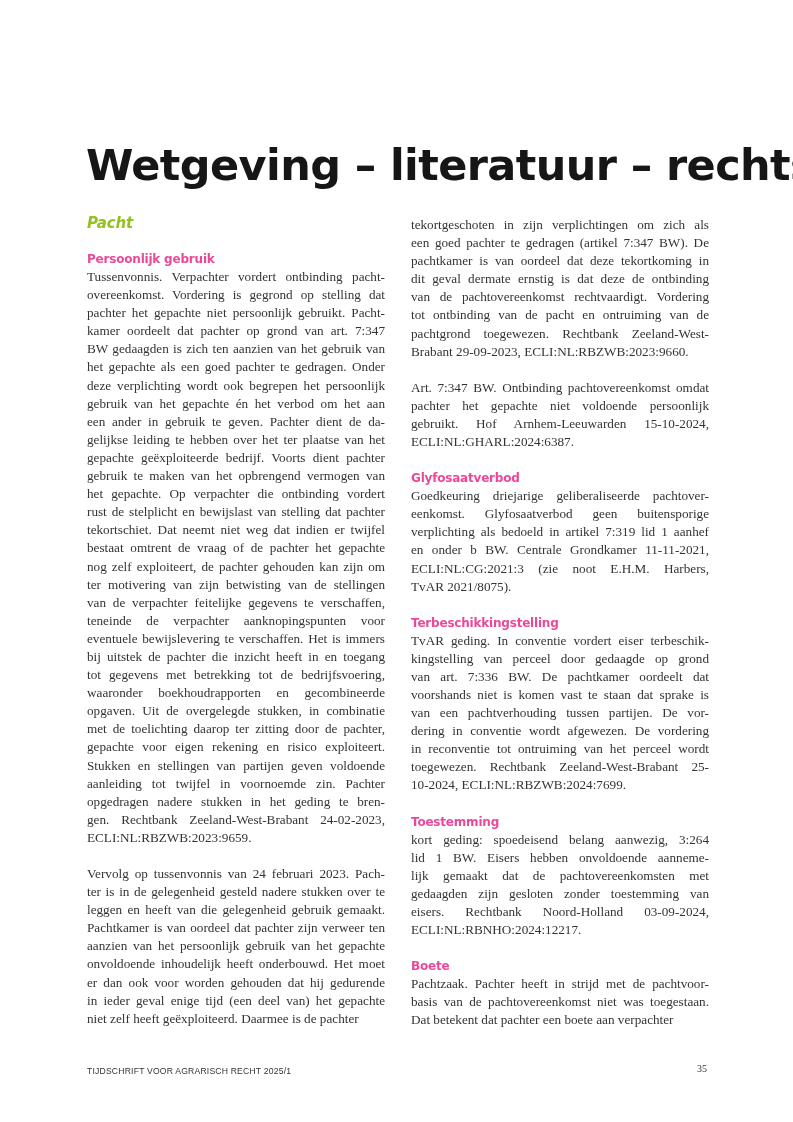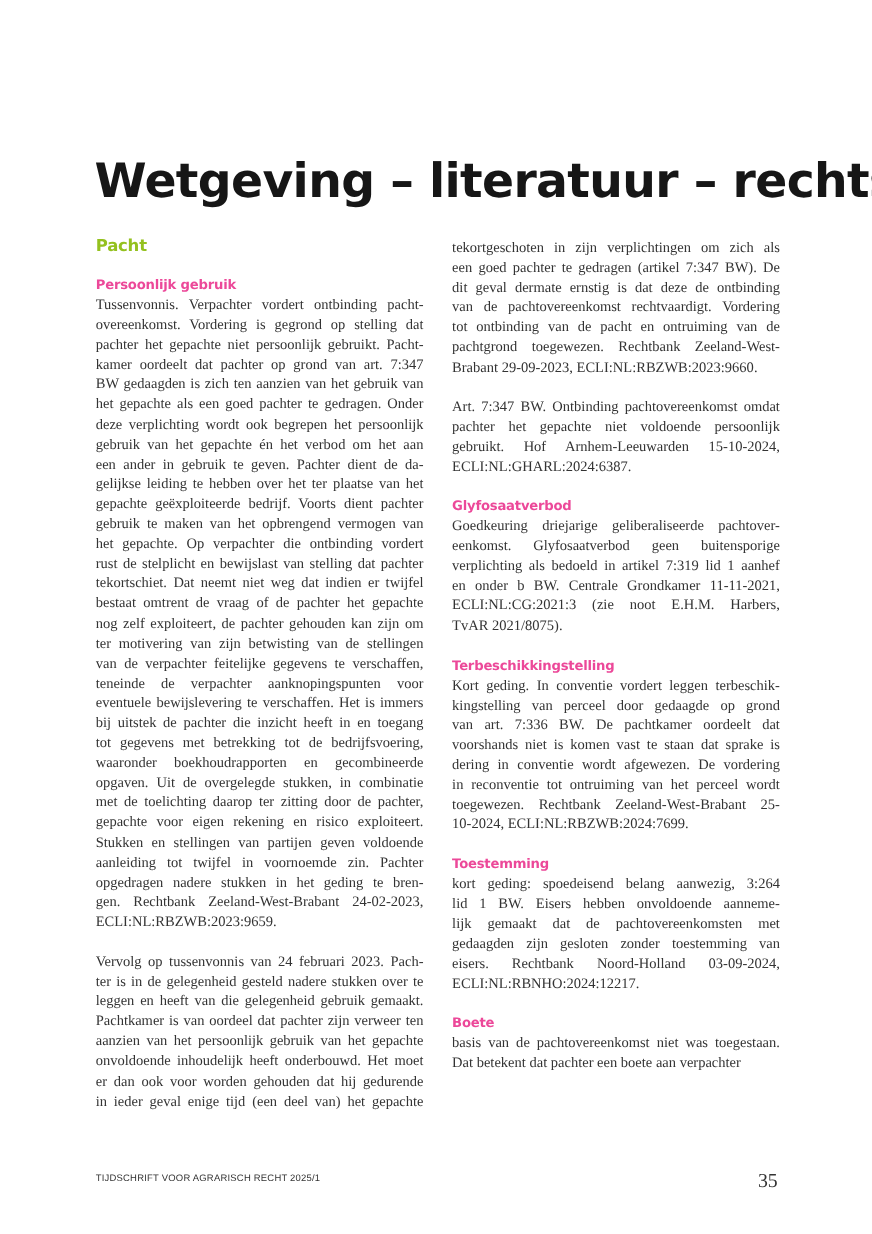--- a/index.html
+++ b/index.html
@@ -7,40 +7,40 @@
   .page-title {
     position: absolute; left: 86px; top: 140px;
     font-family: "DejaVu Sans", sans-serif; font-weight: bold;
     font-size: 43px; letter-spacing: -0.6px; color: #161616; margin: 0; white-space: nowrap;
   }
   .col { position: absolute; top: 214px; width: 298px; }
   .col-left { left: 87px; }
   .col-right { left: 411px; top: 216px; }
   .section-title {
     font-family: "DejaVu Sans", sans-serif; font-weight: bold; font-size: 15px;
-    color: #94c11f; margin: 0 0 18px 0; letter-spacing: -0.2px; height: 18px; line-height: 18px;
+    color: #94c11f; margin: 0 0 18px 0; letter-spacing: -0.2px; height: 18px; line-height: 18px; font-style: italic;
   }
   .sub {
     font-family: "DejaVu Sans", sans-serif; font-weight: bold; font-size: 12px;
     color: #ec4899; margin: 0; line-height: 18px; letter-spacing: -0.2px;
   }
   .para {
     font-family: "Liberation Serif", serif; font-size: 13.2px; line-height: 18.1px;
     text-align: justify; hyphens: auto; margin: 0; color: #333;
   }
   .line { display: block; text-align: justify; text-align-last: justify; white-space: nowrap; overflow: hidden; }
   .line.last { text-align-last: left; }
   .gap { height: 18px; }
   .footer-left {
     position: absolute; left: 87px; top: 1066px;
     font-family: "Liberation Sans", sans-serif; font-size: 8.6px; letter-spacing: 0.2px; color: #333;
   }
   .footer-right {
     position: absolute; right: 86px; top: 1063px;
-    font-family: "Liberation Serif", serif; font-size: 18px; color: #333;
+    font-family: "Liberation Serif", serif; font-size: 10px; color: #333;
   }
 </style>
 </head>
 <body>
 
 <h1 class="page-title">Wetgeving – literatuur – rechtspraak</h1>
 
 <div class="col col-left">
   <h2 class="section-title" style="color: rgb(148, 193, 31);">Pacht</h2>
   <div id="left-entries">
@@ -85,31 +85,33 @@
       <div>
         <p class="para">
           <span class="line">Vervolg op tussenvonnis van 24 februari 2023. Pach-</span>
           <span class="line">ter is in de gelegenheid gesteld nadere stukken over te</span>
           <span class="line">leggen en heeft van die gelegenheid gebruik gemaakt.</span>
           <span class="line">Pachtkamer is van oordeel dat pachter zijn verweer ten</span>
           <span class="line">aanzien van het persoonlijk gebruik van het gepachte</span>
           <span class="line">onvoldoende inhoudelijk heeft onderbouwd. Het moet</span>
           <span class="line">er dan ook voor worden gehouden dat hij gedurende</span>
           <span class="line">in ieder geval enige tijd (een deel van) het gepachte</span>
+          <span class="line last">niet zelf heeft geëxploiteerd. Daarmee is de pachter</span>
         </p>
       </div>
     </div>
 </div>
 
 <div class="col col-right">
   <div id="right-entries">
       <div>
         <p class="para">
           <span class="line">tekortgeschoten in zijn verplichtingen om zich als</span>
           <span class="line">een goed pachter te gedragen (artikel 7:347 BW). De</span>
+          <span class="line">pachtkamer is van oordeel dat deze tekortkoming in</span>
           <span class="line">dit geval dermate ernstig is dat deze de ontbinding</span>
           <span class="line">van de pachtovereenkomst rechtvaardigt. Vordering</span>
           <span class="line">tot ontbinding van de pacht en ontruiming van de</span>
           <span class="line">pachtgrond toegewezen. Rechtbank Zeeland-West-</span>
           <span class="line last">Brabant 29-09-2023, ECLI:NL:RBZWB:2023:9660.</span>
         </p>
       </div>
       <div class="gap"></div>
       <div>
         <p class="para">
@@ -128,24 +130,25 @@
           <span class="line">verplichting als bedoeld in artikel 7:319 lid 1 aanhef</span>
           <span class="line">en onder b BW. Centrale Grondkamer 11-11-2021,</span>
           <span class="line">ECLI:NL:CG:2021:3 (zie noot E.H.M. Harbers,</span>
           <span class="line last">TvAR 2021/8075).</span>
         </p>
       </div>
       <div class="gap"></div>
       <div>
         <h3 class="sub">Terbeschikkingstelling</h3>
         <p class="para">
-          <span class="line">Kort geding. In conventie vordert leggen terbeschik-</span>
+          <span class="line">TvAR geding. In conventie vordert eiser terbeschik-</span>
           <span class="line">kingstelling van perceel door gedaagde op grond</span>
           <span class="line">van art. 7:336 BW. De pachtkamer oordeelt dat</span>
           <span class="line">voorshands niet is komen vast te staan dat sprake is</span>
+          <span class="line">van een pachtverhouding tussen partijen. De vor-</span>
           <span class="line">dering in conventie wordt afgewezen. De vordering</span>
           <span class="line">in reconventie tot ontruiming van het perceel wordt</span>
           <span class="line">toegewezen. Rechtbank Zeeland-West-Brabant 25-</span>
           <span class="line last">10-2024, ECLI:NL:RBZWB:2024:7699.</span>
         </p>
       </div>
       <div class="gap"></div>
       <div>
         <h3 class="sub">Toestemming</h3>
         <p class="para">
@@ -154,20 +157,21 @@
           <span class="line">lijk gemaakt dat de pachtovereenkomsten met</span>
           <span class="line">gedaagden zijn gesloten zonder toestemming van</span>
           <span class="line">eisers. Rechtbank Noord-Holland 03-09-2024,</span>
           <span class="line last">ECLI:NL:RBNHO:2024:12217.</span>
         </p>
       </div>
       <div class="gap"></div>
       <div>
         <h3 class="sub">Boete</h3>
         <p class="para">
+          <span class="line">Pachtzaak. Pachter heeft in strijd met de pachtvoor-</span>
           <span class="line">basis van de pachtovereenkomst niet was toegestaan.</span>
           <span class="line last">Dat betekent dat pachter een boete aan verpachter</span>
         </p>
       </div>
     </div>
 </div>
 
 <div class="footer-left">TIJDSCHRIFT VOOR AGRARISCH RECHT 2025/1</div>
 <div class="footer-right">35</div>
 

